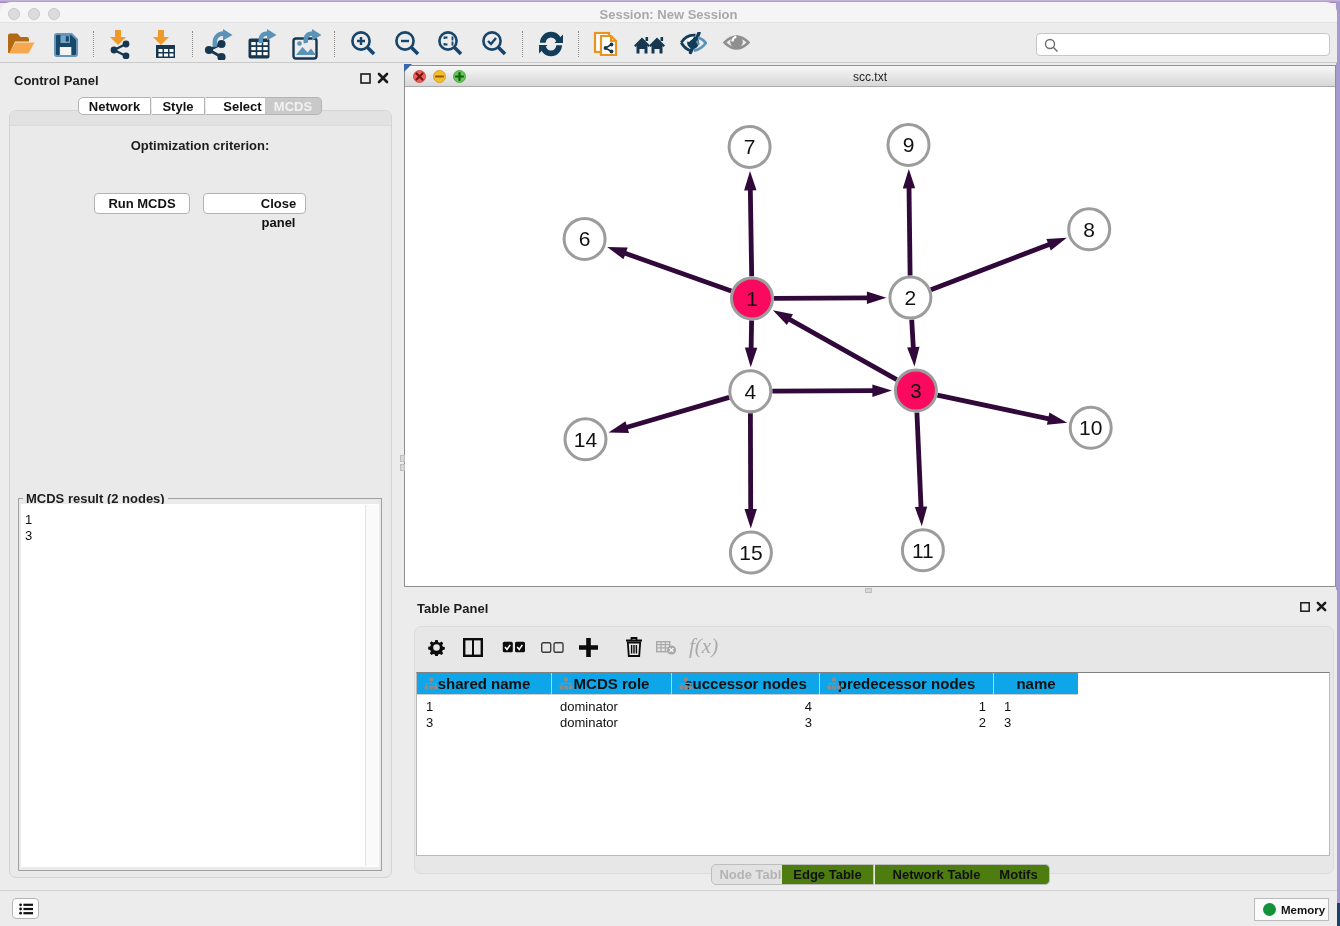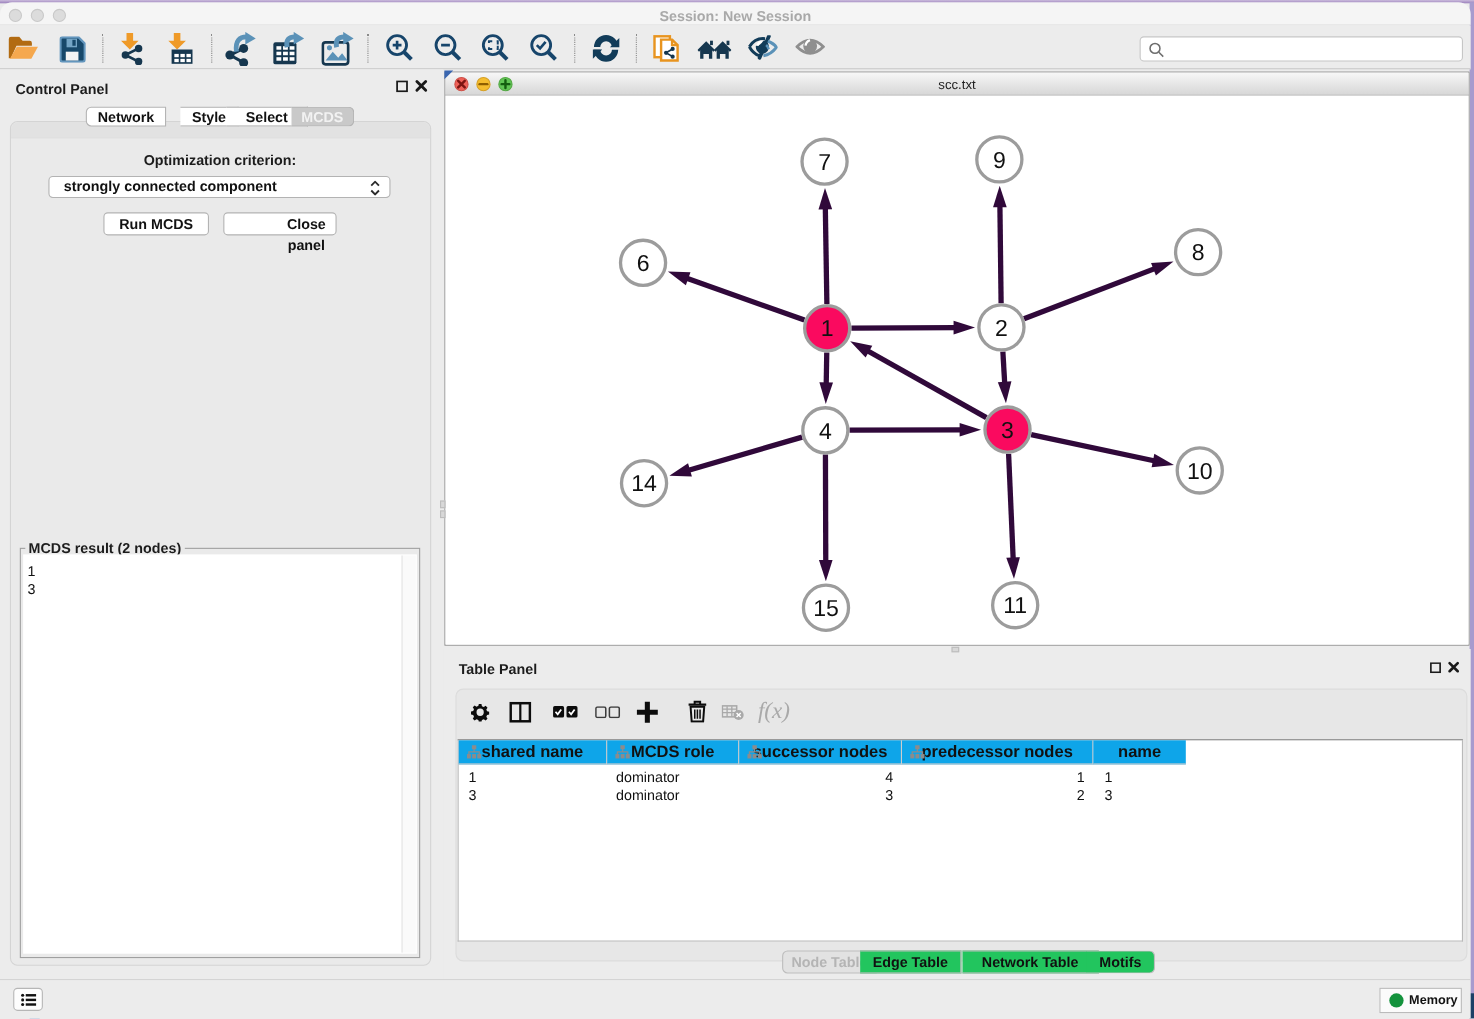--- a/index.html
+++ b/index.html
@@ -36,21 +36,21 @@
 .tl { width:13px; height:13px; border-radius:50%; top:4px; }
 .tl svg { display:block; }
 #canvas { left:0; top:21px; width:930px; height:499px; background:#fff; }
 
 #tp { left:403px; top:590px; width:934px; height:300px; background:#ececec; }
 #tpTitle { left:14px; top:11px; font-size:13px; font-weight:bold; color:#1c1c1c; }
 #tpBox { left:11px; top:36px; width:920px; height:248px; background:#e7e7e7; border:1px solid #dcdcdc; border-radius:7px; }
 #tbl { left:13px; top:82px; width:914px; height:184px; background:#fff; border:1px solid #b9b9b9; border-top:1px solid #818181; }
 .hcell { top:0; height:22px; background:#0ea5e9; border-right:1px solid #cdcdcd; border-bottom:1px solid #cdcdcd; font-size:15px; font-weight:bold; color:#111; text-align:center; line-height:22px; }
 .rowt { font-size:13px; color:#111; }
-.btab { top:274px; height:21px; background:#22c55e; border-top:1px solid #bdbdbd; border-bottom:1px solid #bdbdbd; border-right:1px solid #bdbdbd; font-size:13px; font-weight:bold; color:#111; text-align:center; line-height:20px; }
+.btab { top:274px; height:21px; background:#4d7c0f; border-top:1px solid #bdbdbd; border-bottom:1px solid #bdbdbd; border-right:1px solid #bdbdbd; font-size:13px; font-weight:bold; color:#111; text-align:center; line-height:20px; }
 
 #status { left:0; top:890px; width:1337px; height:36px; background:#ececec; border-top:1px solid #d4d4d4; }
 #listBtn { left:12px; top:7px; width:27px; height:21px; background:#fdfdfd; border:1px solid #b6b6b6; border-radius:4px; }
 #memBtn { left:1254px; top:7px; width:75px; height:23px; background:#fbfbfb; border:1px solid #bbb; font-size:11.5px; font-weight:bold; color:#111; }
 </style>
 </head>
 <body>
 <div id="purple" class="abs"></div>
 <div class="abs" style="left:1336px;top:2px;width:4px;height:924px;background:#a79bce;"></div>
 <div id="winTop" class="abs">
@@ -203,27 +203,24 @@
   <div id="cpTitle" class="abs">Control Panel</div>
   <svg class="abs" style="left:360px;top:10px" width="11" height="11" viewBox="0 0 11 11">
       <rect x="1" y="1" width="9" height="9" fill="none" stroke="#1a1a1a" stroke-width="1.6"></rect>
     </svg>
   <svg class="abs" style="left:377px;top:9px" width="12" height="12" viewBox="0 0 12 12">
       <path d="M2 2 L10 10 M10 2 L2 10" stroke="#1a1a1a" stroke-width="2.6" stroke-linecap="round"></path>
     </svg>
   <div id="cpBox" class="abs"></div>
   <div id="cpBand" class="abs"></div>
   <div class="seg abs" style="left:78px; width:73px; border-left:1px solid #b4b4b4; border-radius:5px 0 0 5px;">Network</div>
-  <div class="seg abs" style="left:164px; width:53px;">Style</div>
+  <div class="seg abs" style="left:152px; width:53px;">Style</div>
   <div class="seg abs" style="left:206px; width:74px;">Select</div>
   <div class="seg abs" style="left:265px; width:57px; background:#c9c9c9; color:#f2f2f2; border-radius:0 5px 5px 0;">MCDS</div>
   <div class="lbl13 abs" style="left:0; top:75px; width:400px; text-align:center;">Optimization criterion:</div>
-  <div id="ddl" class="abs">strongly connected component<svg style="position:absolute;right:8px;top:3px" width="10" height="14" viewBox="0 0 10 14">
-        <path d="M1.5 4.8 L5 1.2 L8.5 4.8 M1.5 9.2 L5 12.8 L8.5 9.2" stroke="#2b2b2b" stroke-width="1.7" fill="none"></path>
-      </svg></div>
   <div class="btn abs" style="left:94px; width:96px;">Run MCDS</div>
   <div class="btn abs" style="left:203px; width:103px;padding-left:48px;">Close panel</div>
   <div id="fs" class="abs"></div>
   <div id="fsLegend" class="abs">MCDS result (2 nodes)</div>
   <div id="fsWhite" class="abs">1<br>3</div>
   <div id="fsScroll" class="abs"></div>
 </div>
 <div id="net" class="abs">
   <div id="netBar" class="abs">
     <div class="tl abs" style="left:8px; background:#ee6158; border:1px solid #ce5048;">

